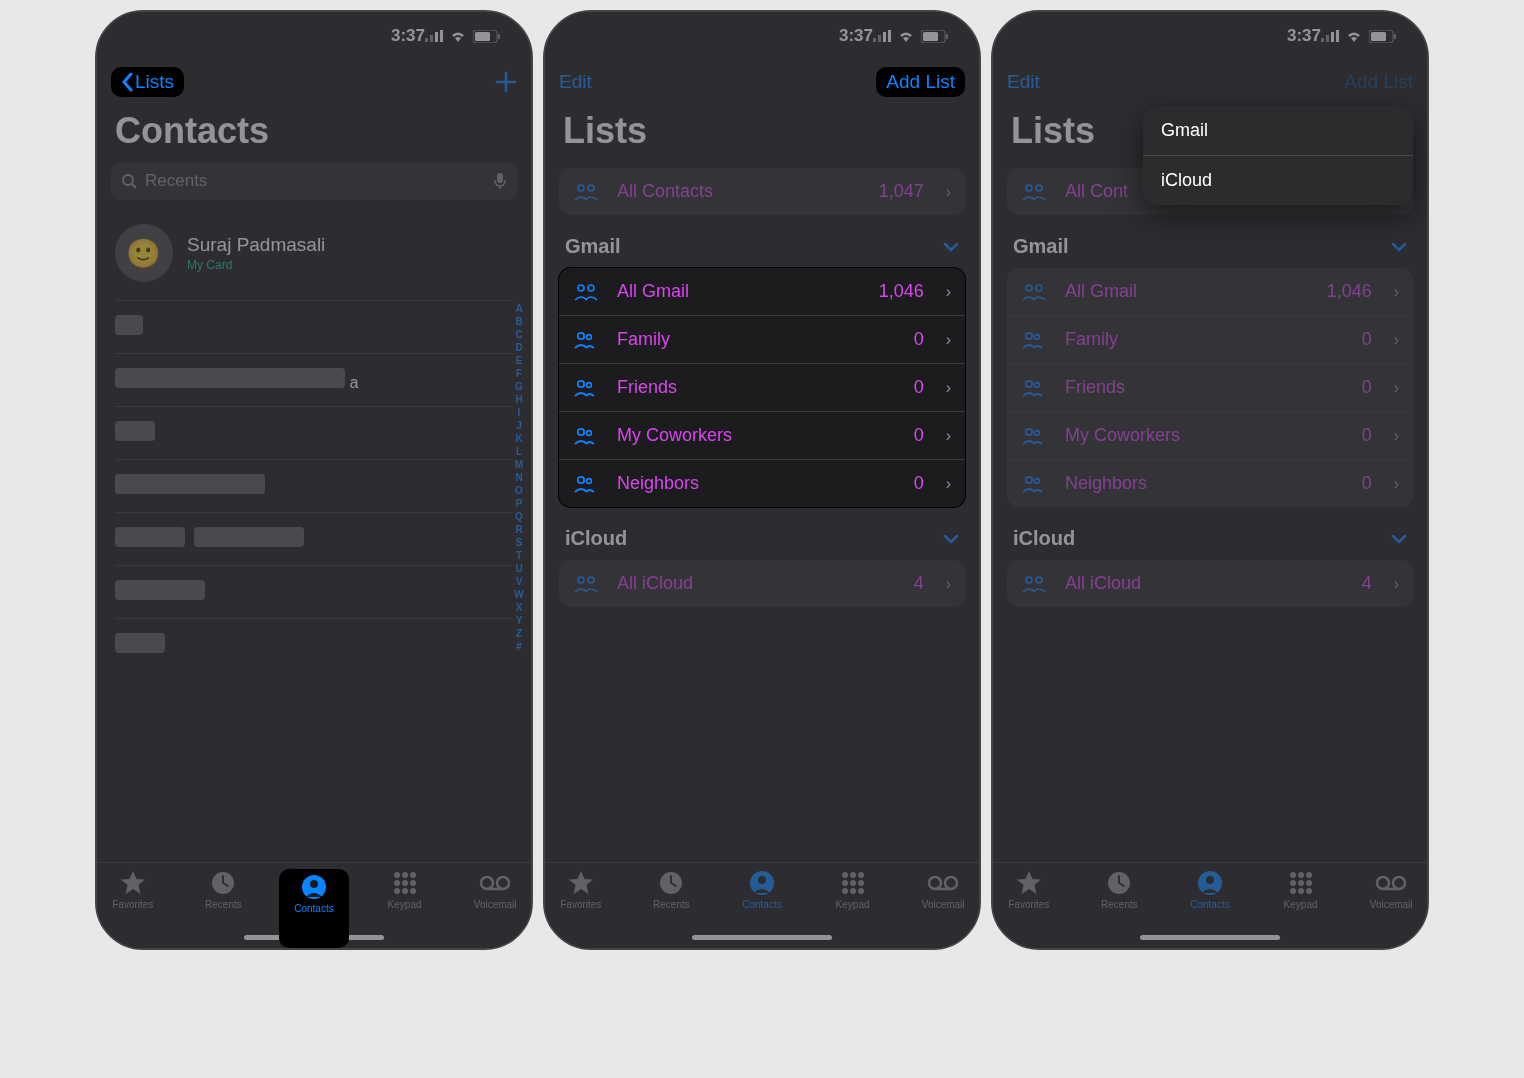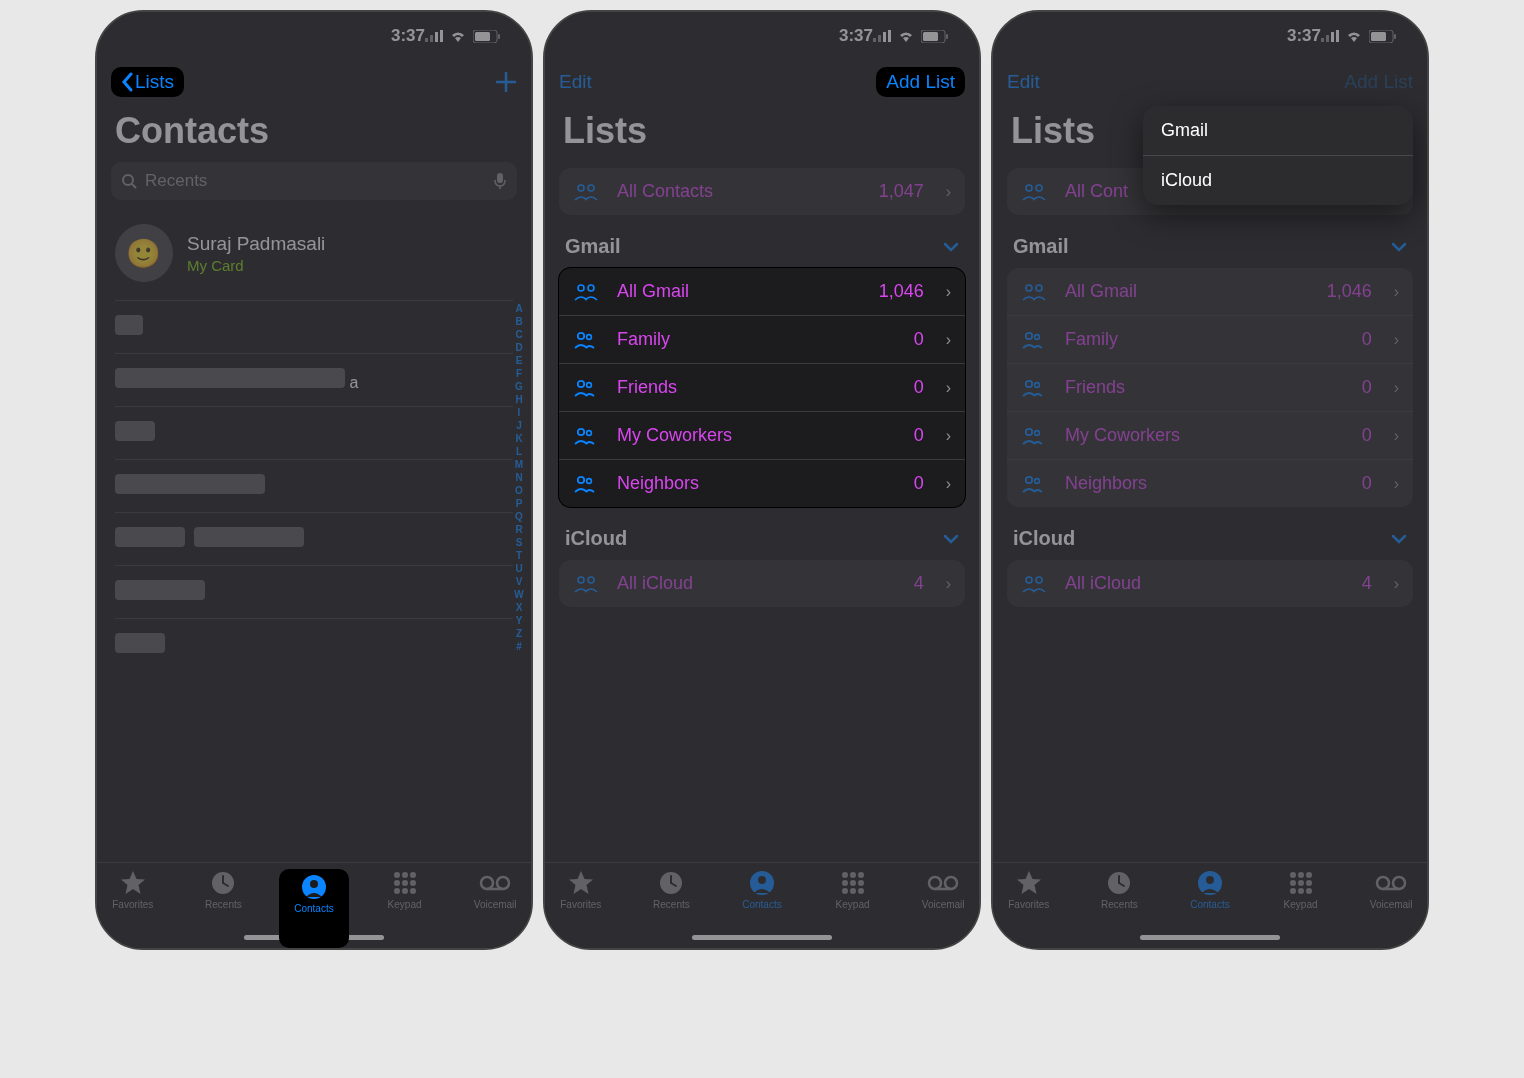--- a/index.html
+++ b/index.html
@@ -88,21 +88,21 @@
     gap: 14px;
     padding: 10px 18px 18px 18px;
   }
   .avatar {
     width: 58px; height: 58px; border-radius: 50%;
     background: #48484a;
     display: flex; align-items: center; justify-content: center;
     font-size: 28px;
   }
   .my-card-text .name { color: #fff; font-size: 19px; }
-  .my-card-text .sub { color: #84cc16; font-size: 15px; margin-top: 2px; }
+  .my-card-text .sub { color: #14b8a6; font-size: 12px; margin-top: 2px; }
   .contact-list { padding: 0 18px; position: relative; }
   .contact-row {
     border-top: 0.5px solid #3a3a3c;
     padding: 14px 0;
     color: #fff;
   }
   .blur-block {
     background: #5a5a5e;
     border-radius: 4px;
     height: 20px;

